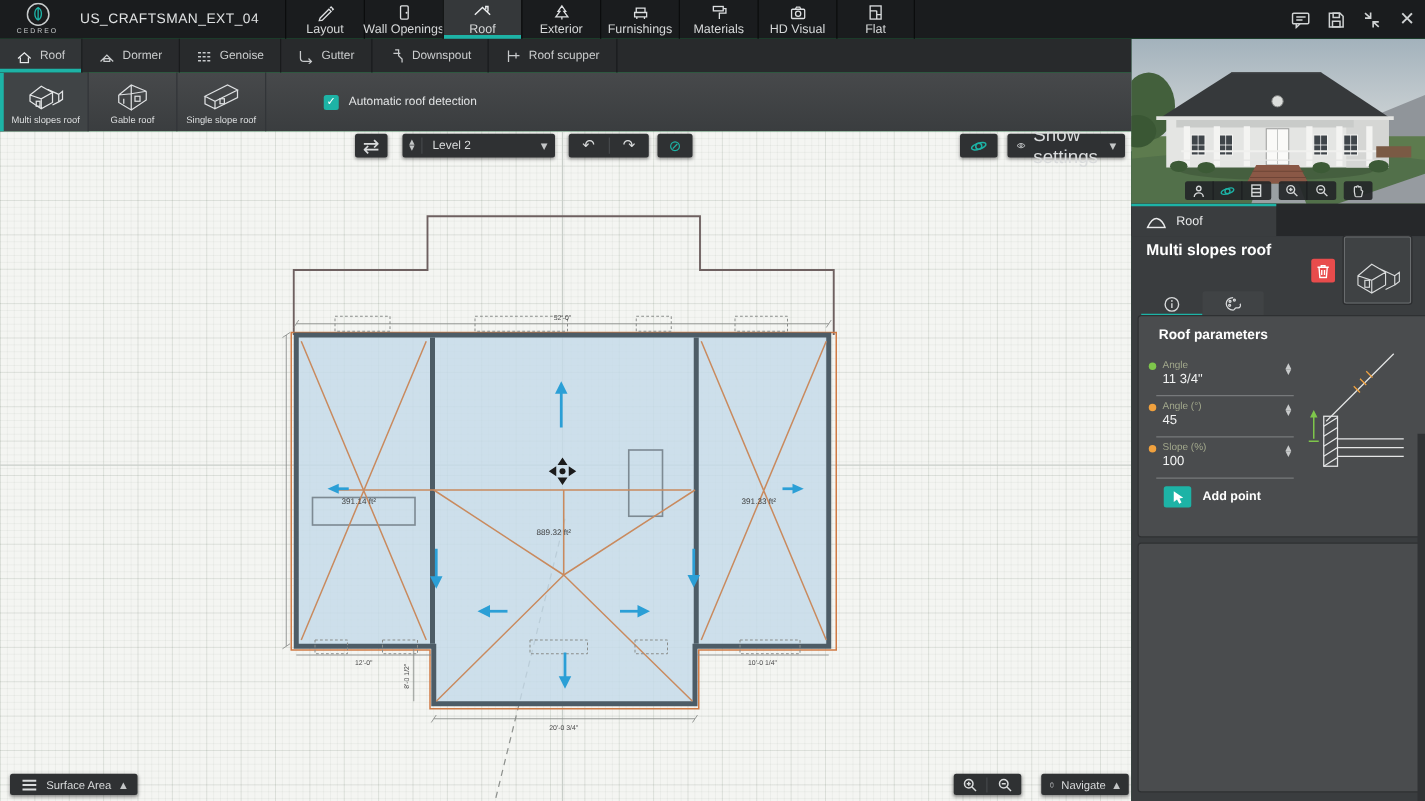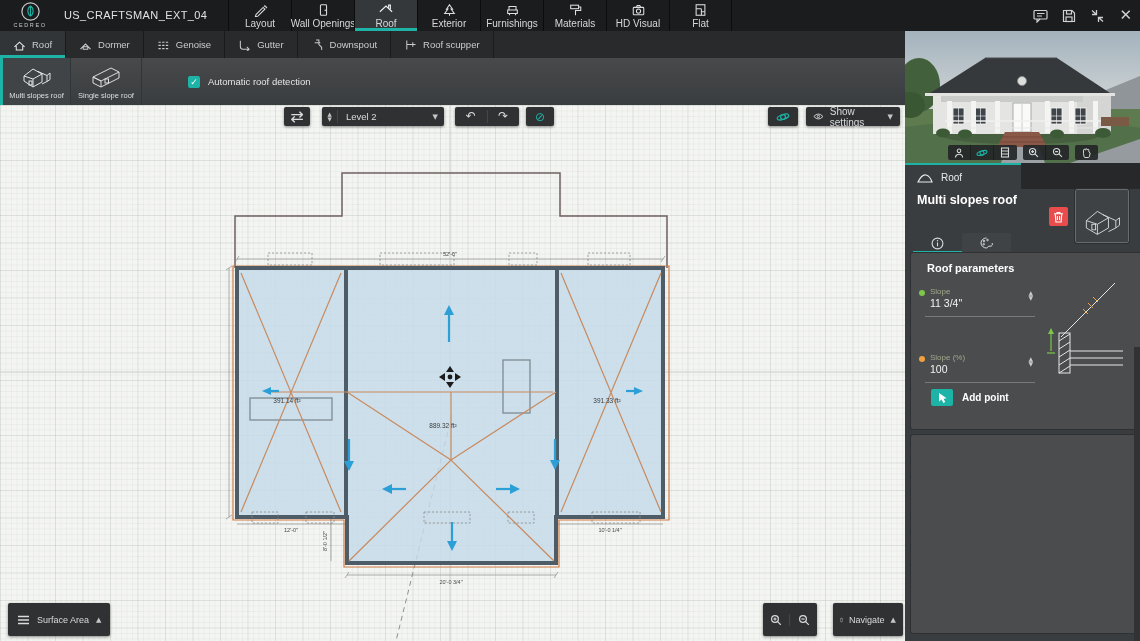--- a/index.html
+++ b/index.html
@@ -37,31 +37,31 @@
   
   .canvas{position:absolute;left:0;top:105px;width:905px;height:536px;overflow:hidden;background-color:#f4f5f2;
     background-image:
       linear-gradient(rgba(70,90,70,.05) 1px,transparent 1px),
       linear-gradient(90deg,rgba(70,90,70,.05) 1px,transparent 1px),
       linear-gradient(rgba(70,90,70,.09) 1px,transparent 1px),
       linear-gradient(90deg,rgba(70,90,70,.09) 1px,transparent 1px);
     background-size:5.5px 5.5px,5.5px 5.5px,27.5px 27.5px,27.5px 27.5px;}
   #plan-svg{position:absolute;left:0;top:0;}
   .fbtn{position:absolute;height:19px;background:#2f3133;border-radius:2px;box-shadow:0 1px 3px rgba(0,0,0,.45);display:flex;align-items:center;justify-content:center;color:#d9dbdc;cursor:pointer;z-index:10;}
-  .fbtn .txt{font-size:10px;}
+  .fbtn .txt{font-size:15px;}
   .level-sel{left:322px;top:2px;width:122px;justify-content:flex-start;}
   .lvl-step{width:16px;display:flex;flex-direction:column;align-items:center;line-height:.8;border-right:1px solid #44474a;padding:2px 0;}
   .lvl-step i{font-style:normal;font-size:5.5px;color:#c4c6c7;cursor:pointer;}
   .level-sel .txt{flex:1;padding-left:8px;font-size:9.5px;}
   .chev{font-size:7px;color:#c4c6c7;padding:0 6px;}
   .ur-group{left:455px;top:2px;width:64px;}
   .ur-cell{width:32px;text-align:center;font-size:12px;line-height:19px;cursor:pointer;}
   .ur-div{width:1px;height:13px;background:#44474a;}
   .teal-g{color:#1db3a6;font-size:12px;}
-  .bbtn{position:absolute;bottom:5px;height:33px;background:#2f3133;border-radius:2px;box-shadow:0 1px 3px rgba(0,0,0,.45);display:flex;align-items:center;color:#d9dbdc;cursor:pointer;z-index:10;font-size:9px;}
+  .bbtn{position:absolute;bottom:5px;height:17px;background:#2f3133;border-radius:2px;box-shadow:0 1px 3px rgba(0,0,0,.45);display:flex;align-items:center;color:#d9dbdc;cursor:pointer;z-index:10;font-size:9px;}
 
   
   .panel{position:absolute;left:905px;top:31px;width:235px;height:610px;background:#393c3e;z-index:35;}
   .preview{position:absolute;left:0;top:0;width:235px;height:132px;overflow:hidden;}
   .pv-toolbar{position:absolute;left:0;top:114px;width:235px;display:flex;justify-content:center;gap:6px;z-index:6;}
   .pv-group{display:flex;background:rgba(36,38,40,.92);border-radius:2px;overflow:hidden;}
   .pv-btn{width:23px;height:15px;display:flex;align-items:center;justify-content:center;color:#d5d7d8;border-right:1px solid #1c1e20;cursor:pointer;}
   .pv-btn:last-child{border-right:none;}
   .ptabrow{position:absolute;left:0;top:132px;width:235px;height:26px;background:#26282a;}
   .ptab{position:absolute;left:0;top:0;width:116px;height:26px;background:#3a3d3f;border-top:2px solid #1db3a6;display:flex;align-items:center;gap:8px;padding-left:12px;color:#e9eaeb;font-size:10px;cursor:pointer;}
@@ -223,20 +223,27 @@
     </div>
   </div>
 
   <div class="ribbon">
     <div class="rtype selected">
       <svg width="34" height="27" viewBox="0 0 34 27" fill="none" stroke="#e3e5e6" stroke-width="1">
           <path d="M4,13 L13,6 L22,11 L22,19 L13,24 L4,18 Z M4,13 L13,16 L22,11 M13,16 V24 M18,8.5 L27,12.5 M27,12.5 L27,18.5 L22,21 M27,12.5 L30,10 L30,16.5 L27,18.5"></path>
           <rect x="9" y="18" width="3" height="4"></rect>
         </svg>
       <span>Multi slopes roof</span>
+    </div>
+    <div class="rtype">
+      <svg width="34" height="27" viewBox="0 0 34 27" fill="none" stroke="#dcdee0" stroke-width="1">
+          <path d="M6,13 L16,5 L28,10 M16,5 L16,12 M6,13 L16,12 L28,10 M6,13 V19 L16,25 V12 M28,10 V17 L16,25 M10,16 v4"></path>
+          <rect x="19" y="14" width="4" height="4"></rect>
+        </svg>
+      <span>Gable roof</span>
     </div>
     <div class="rtype">
       <svg width="34" height="27" viewBox="0 0 34 27" fill="none" stroke="#dcdee0" stroke-width="1">
           <path d="M4,14 L22,5 L30,9 L12,18 Z M12,18 V24 L30,15 V9 M4,14 V20 L12,24 M12,18 L4,14"></path>
           <rect x="16" y="16" width="3.5" height="4"></rect>
         </svg>
       <span>Single slope roof</span>
     </div>
     <div class="autodetect">
       <span class="checkbox glyph">✓</span>
@@ -568,29 +575,39 @@
               <circle cx="3.7" cy="7.2" r="0.8"></circle>
             </svg>
         </span>
       </div>
 
       <div class="card card1">
         <div class="card-title">Roof parameters</div>
 
         <div class="pfield" style="top:34px;">
           <span class="dot" style="background:#7ec64b;"></span>
-          <span class="plabel">Slope</span>
+          <span class="plabel">Angle</span>
           <span class="pvalue">11 3/4"</span>
           <span class="pstep glyph">
               <i>▲</i>
               <i>▼</i>
             </span>
           <span class="pline"></span>
         </div>
 
+        <div class="pfield" style="top:67px;">
+          <span class="dot" style="background:#f0a13e;"></span>
+          <span class="plabel">Angle (°)</span>
+          <span class="pvalue">45</span>
+          <span class="pstep glyph">
+              <i>▲</i>
+              <i>▼</i>
+            </span>
+          <span class="pline"></span>
+        </div>
 
         <div class="pfield" style="top:100px;">
           <span class="dot" style="background:#f0a13e;"></span>
           <span class="plabel">Slope (%)</span>
           <span class="pvalue">100</span>
           <span class="pstep glyph">
               <i>▲</i>
               <i>▼</i>
             </span>
           <span class="pline"></span>

